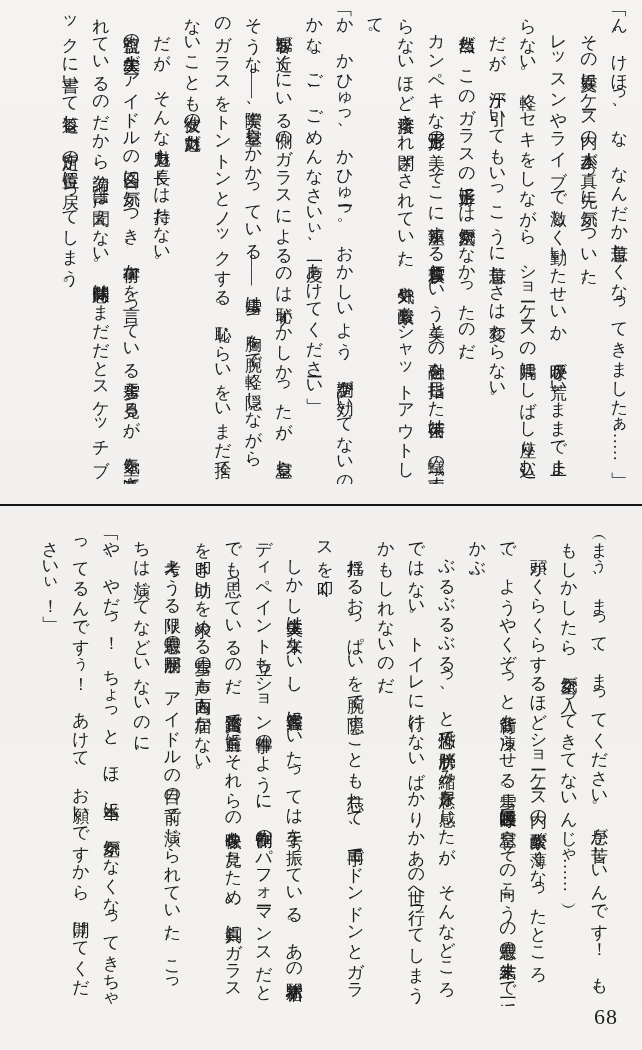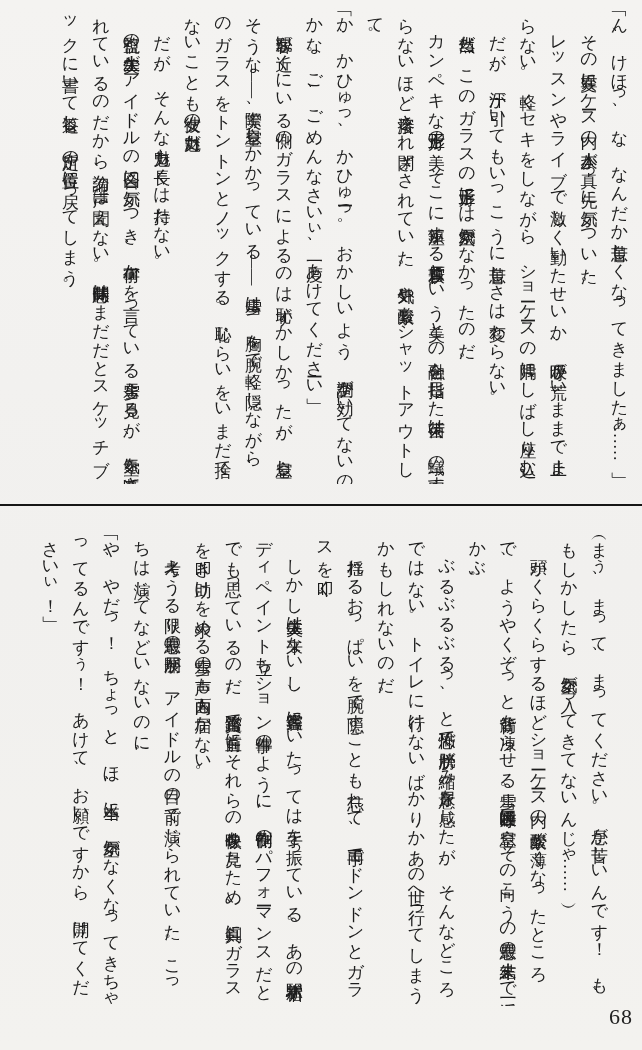--- a/index.html
+++ b/index.html
@@ -50,21 +50,21 @@
     position: absolute;
     left: 0;
     top: 504px;
     width: 642px;
     height: 2px;
     background: #161616;
   }
   .page-number {
     position: absolute;
     top: 1004px;
-    right: 9px;
+    right: 24px;
     font-size: 22px;
     letter-spacing: 1px;
     color: #222;
   }
 </style>
 </head>
 <body>
 
 <div class="page">
 

